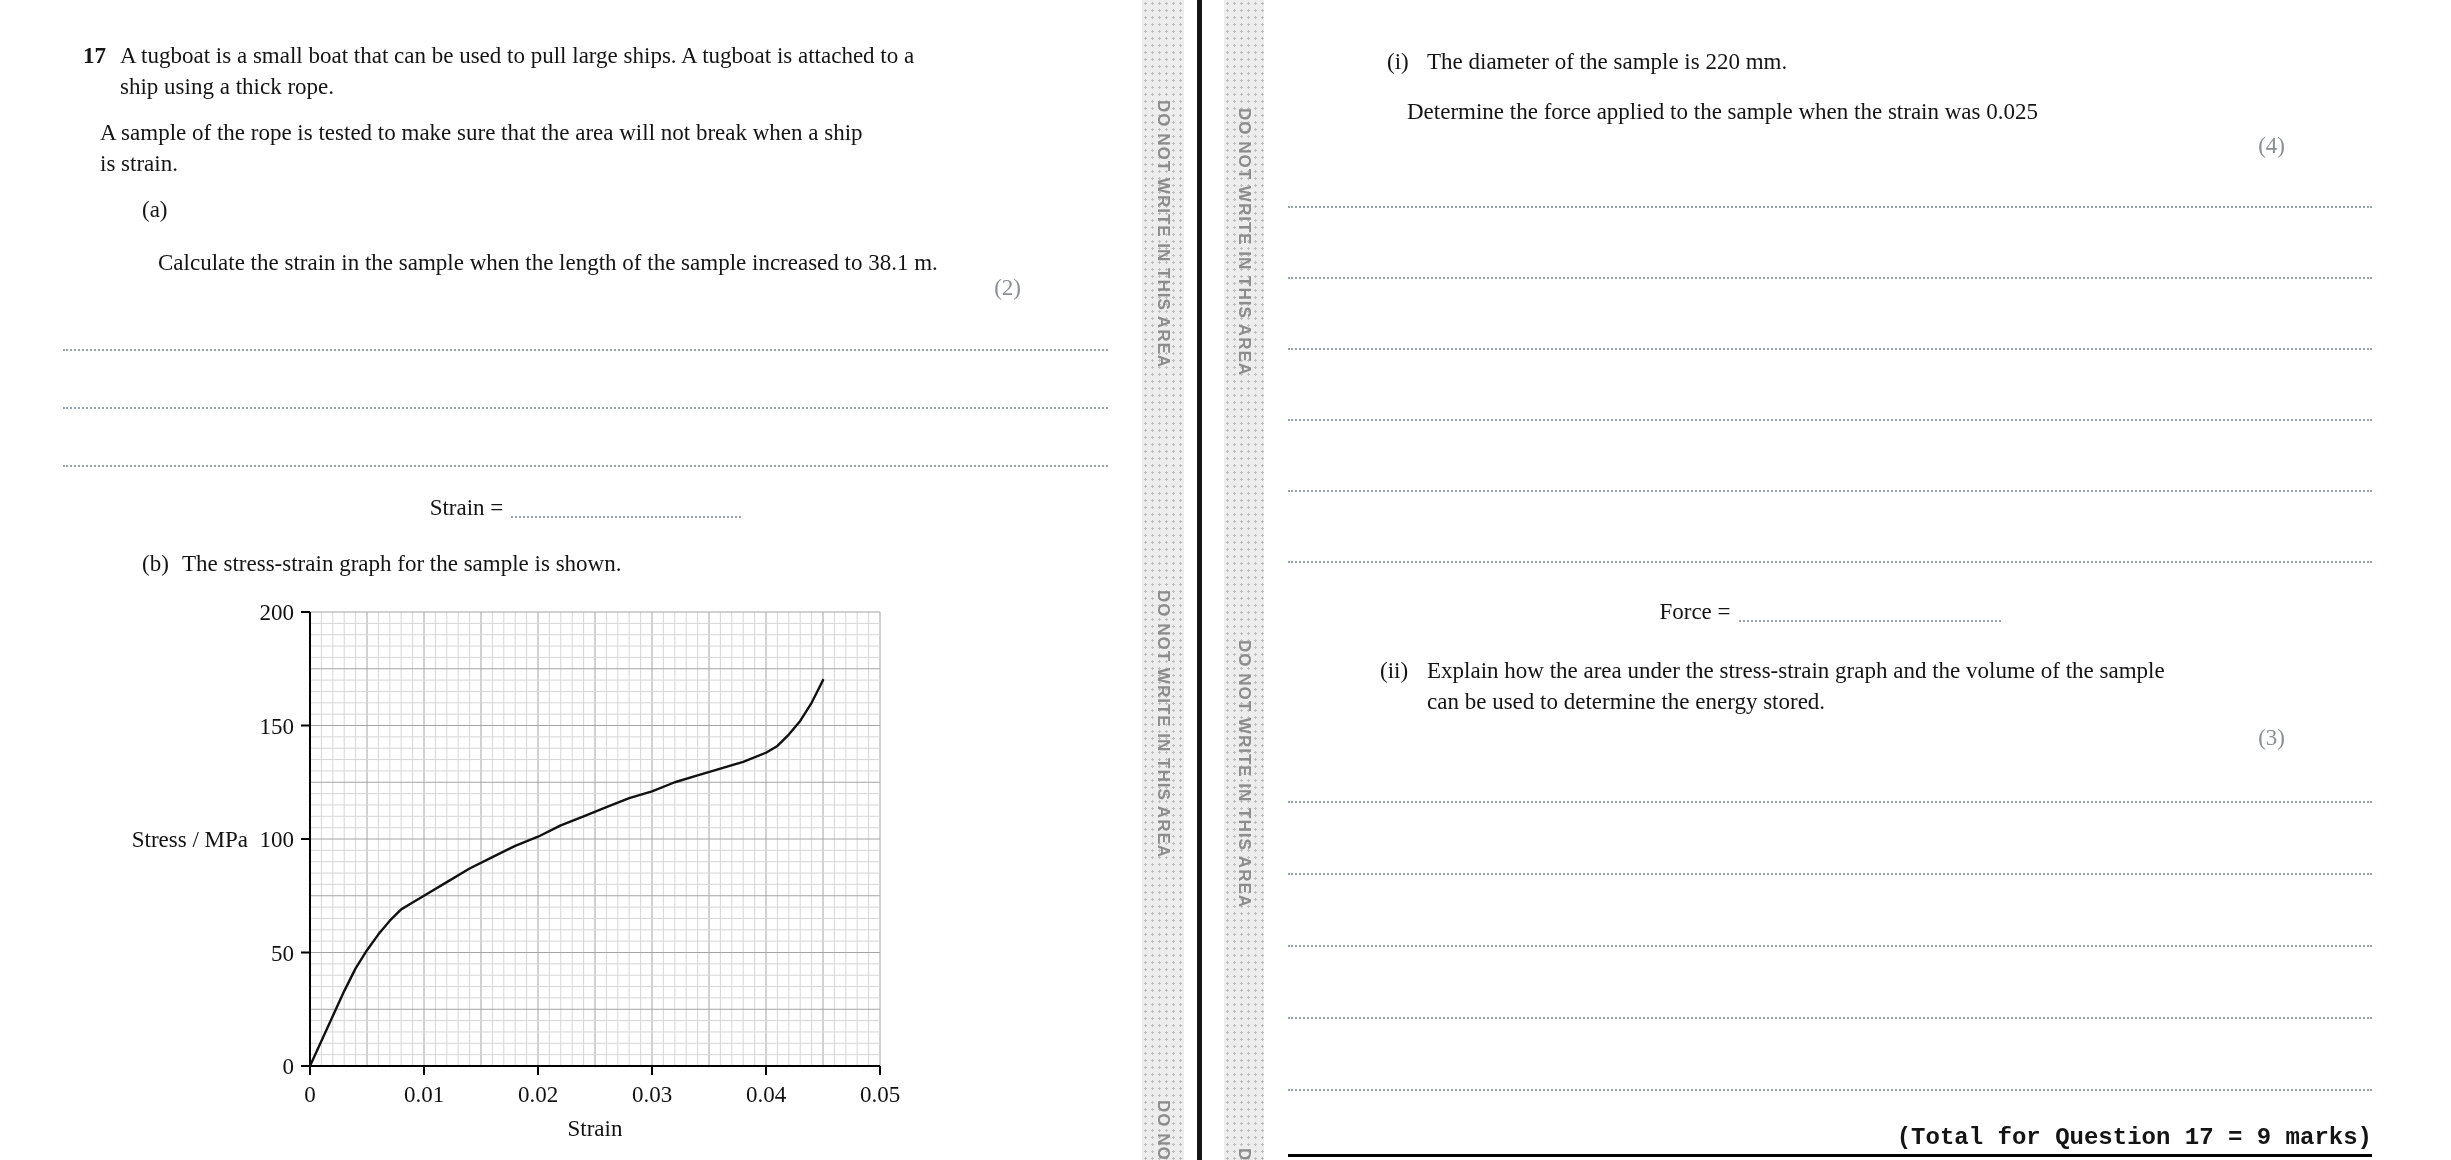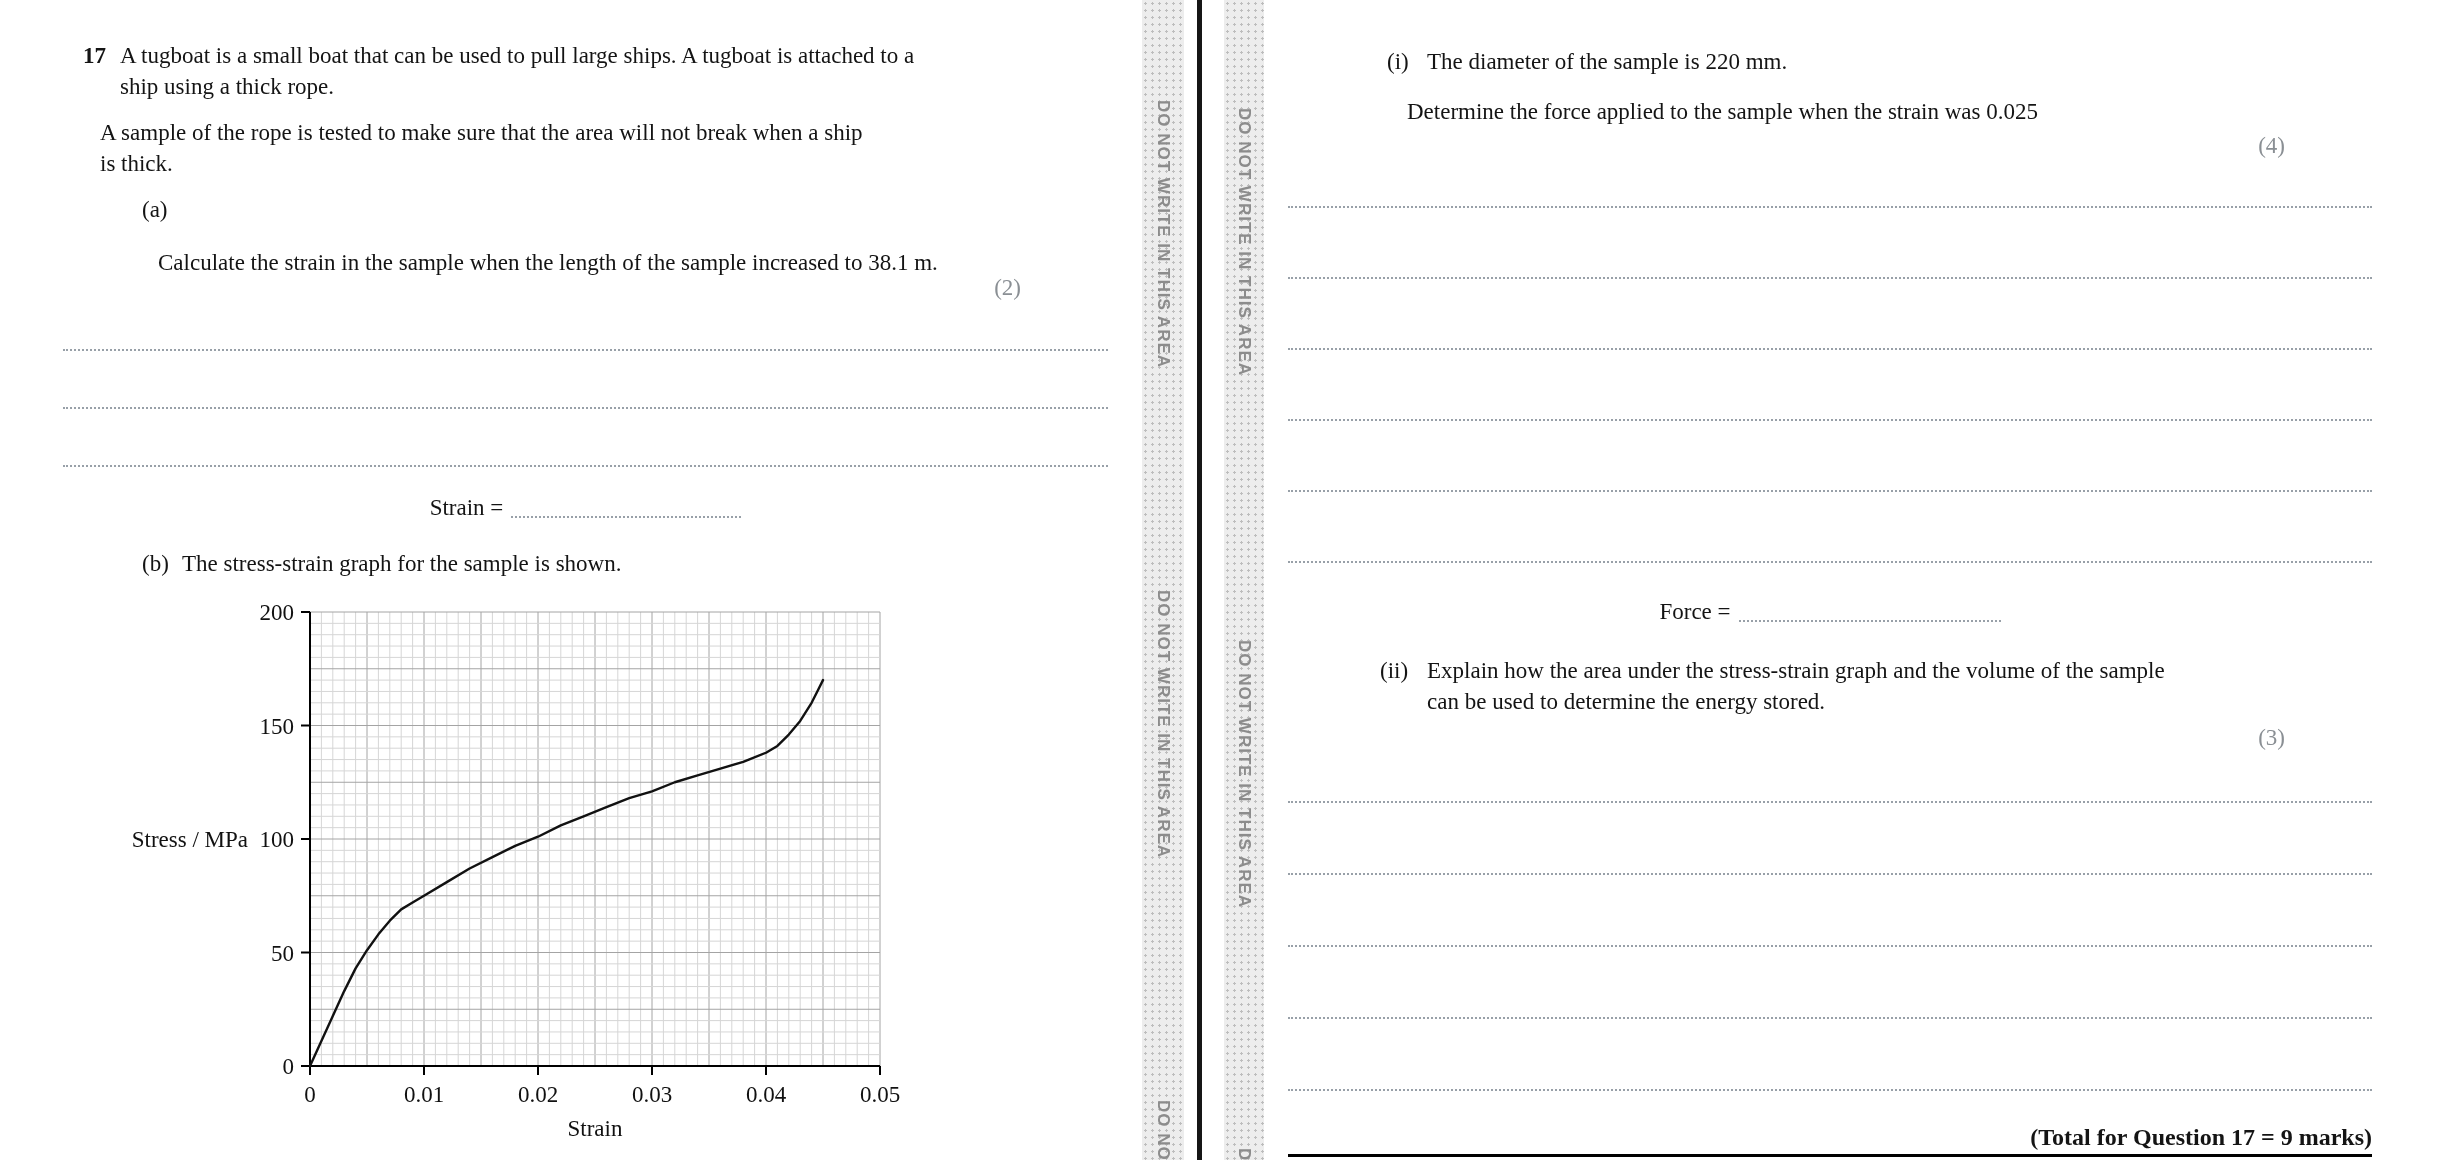--- a/index.html
+++ b/index.html
@@ -36,21 +36,21 @@
     <div class="abs row" style="top:40px;left:63px;width:1050px;">
       <span class="qnum">17</span>
       <span>
         <div>A tugboat is a small boat that can be used to pull large ships. A tugboat is attached to a</div>
         <div>ship using a thick rope.</div>
       </span>
     </div>
 
     <div class="abs" style="top:117px;left:100px;width:1010px;">
       <div>A sample of the rope is tested to make sure that the area will not break when a ship</div>
-      <div>is thick.</div>
+      <div>is strain.</div>
     </div>
 
     <div class="abs row" style="top:194px;left:122px;width:990px;">
       <span class="plabel">(a)</span>
     </div>
 
     <div class="abs" style="top:247px;left:158px;width:980px;">Calculate the strain in the sample when the length of the sample increased to 38.1 m.</div>
 
     <div class="abs marks" style="top:272px;left:63px;width:958px;">(2)</div>
 
@@ -240,19 +240,19 @@
     </div>
 
     <div class="abs marks" style="top:722px;left:1288px;width:997px;">(3)</div>
 
     <div class="abs answer-line" style="top:801px;left:1288px;width:1084px;"></div>
     <div class="abs answer-line" style="top:873px;left:1288px;width:1084px;"></div>
     <div class="abs answer-line" style="top:945px;left:1288px;width:1084px;"></div>
     <div class="abs answer-line" style="top:1017px;left:1288px;width:1084px;"></div>
     <div class="abs answer-line" style="top:1089px;left:1288px;width:1084px;"></div>
 
-    <div class="abs total" style="top:1122px;left:1288px;width:1084px;">(Total for Question 17 = 9 marks)</div>
+    <div class="abs total" style="top:1122px;left:1288px;width:1084px;font-family:Liberation Mono, monospace;">(Total for Question 17 = 9 marks)</div>
 
     <div class="abs bottom-rule" style="top:1154px;left:1288px;width:1084px;"></div>
 
   </div>
 
 </div>
 
 </body></html>

